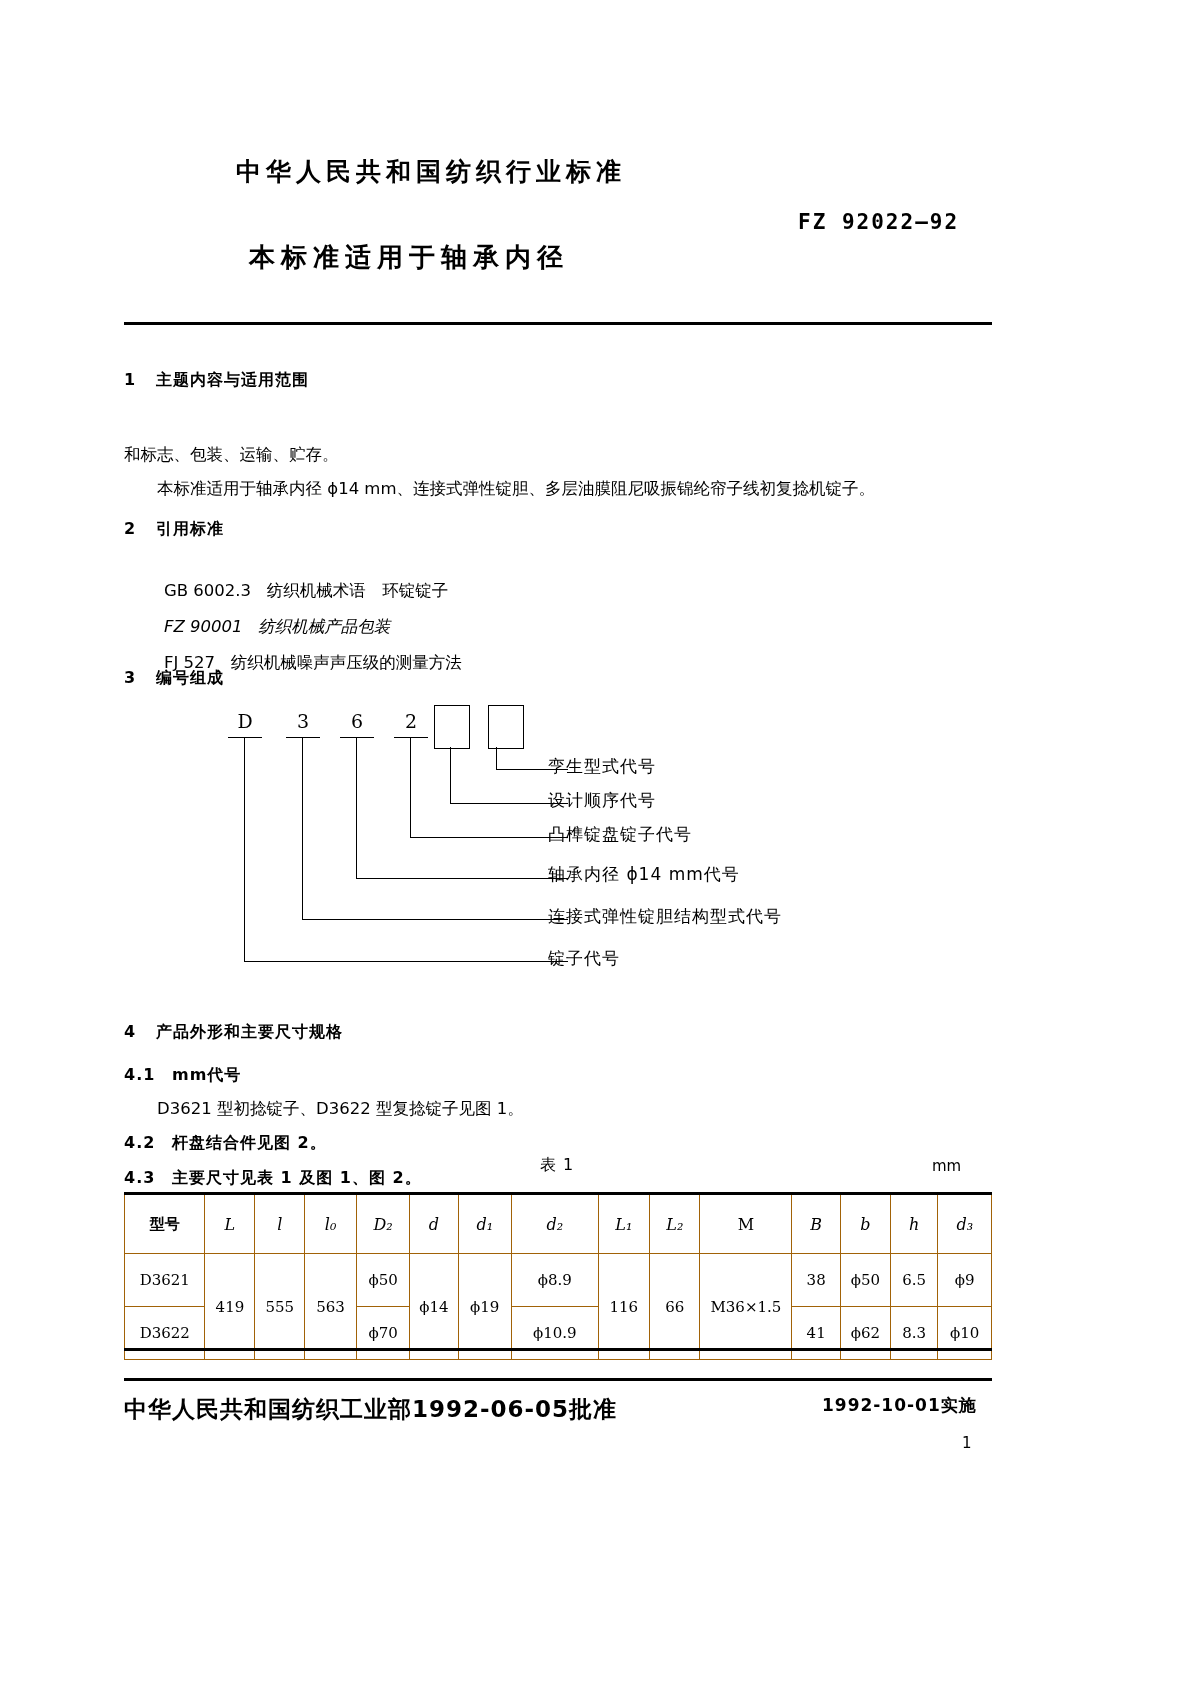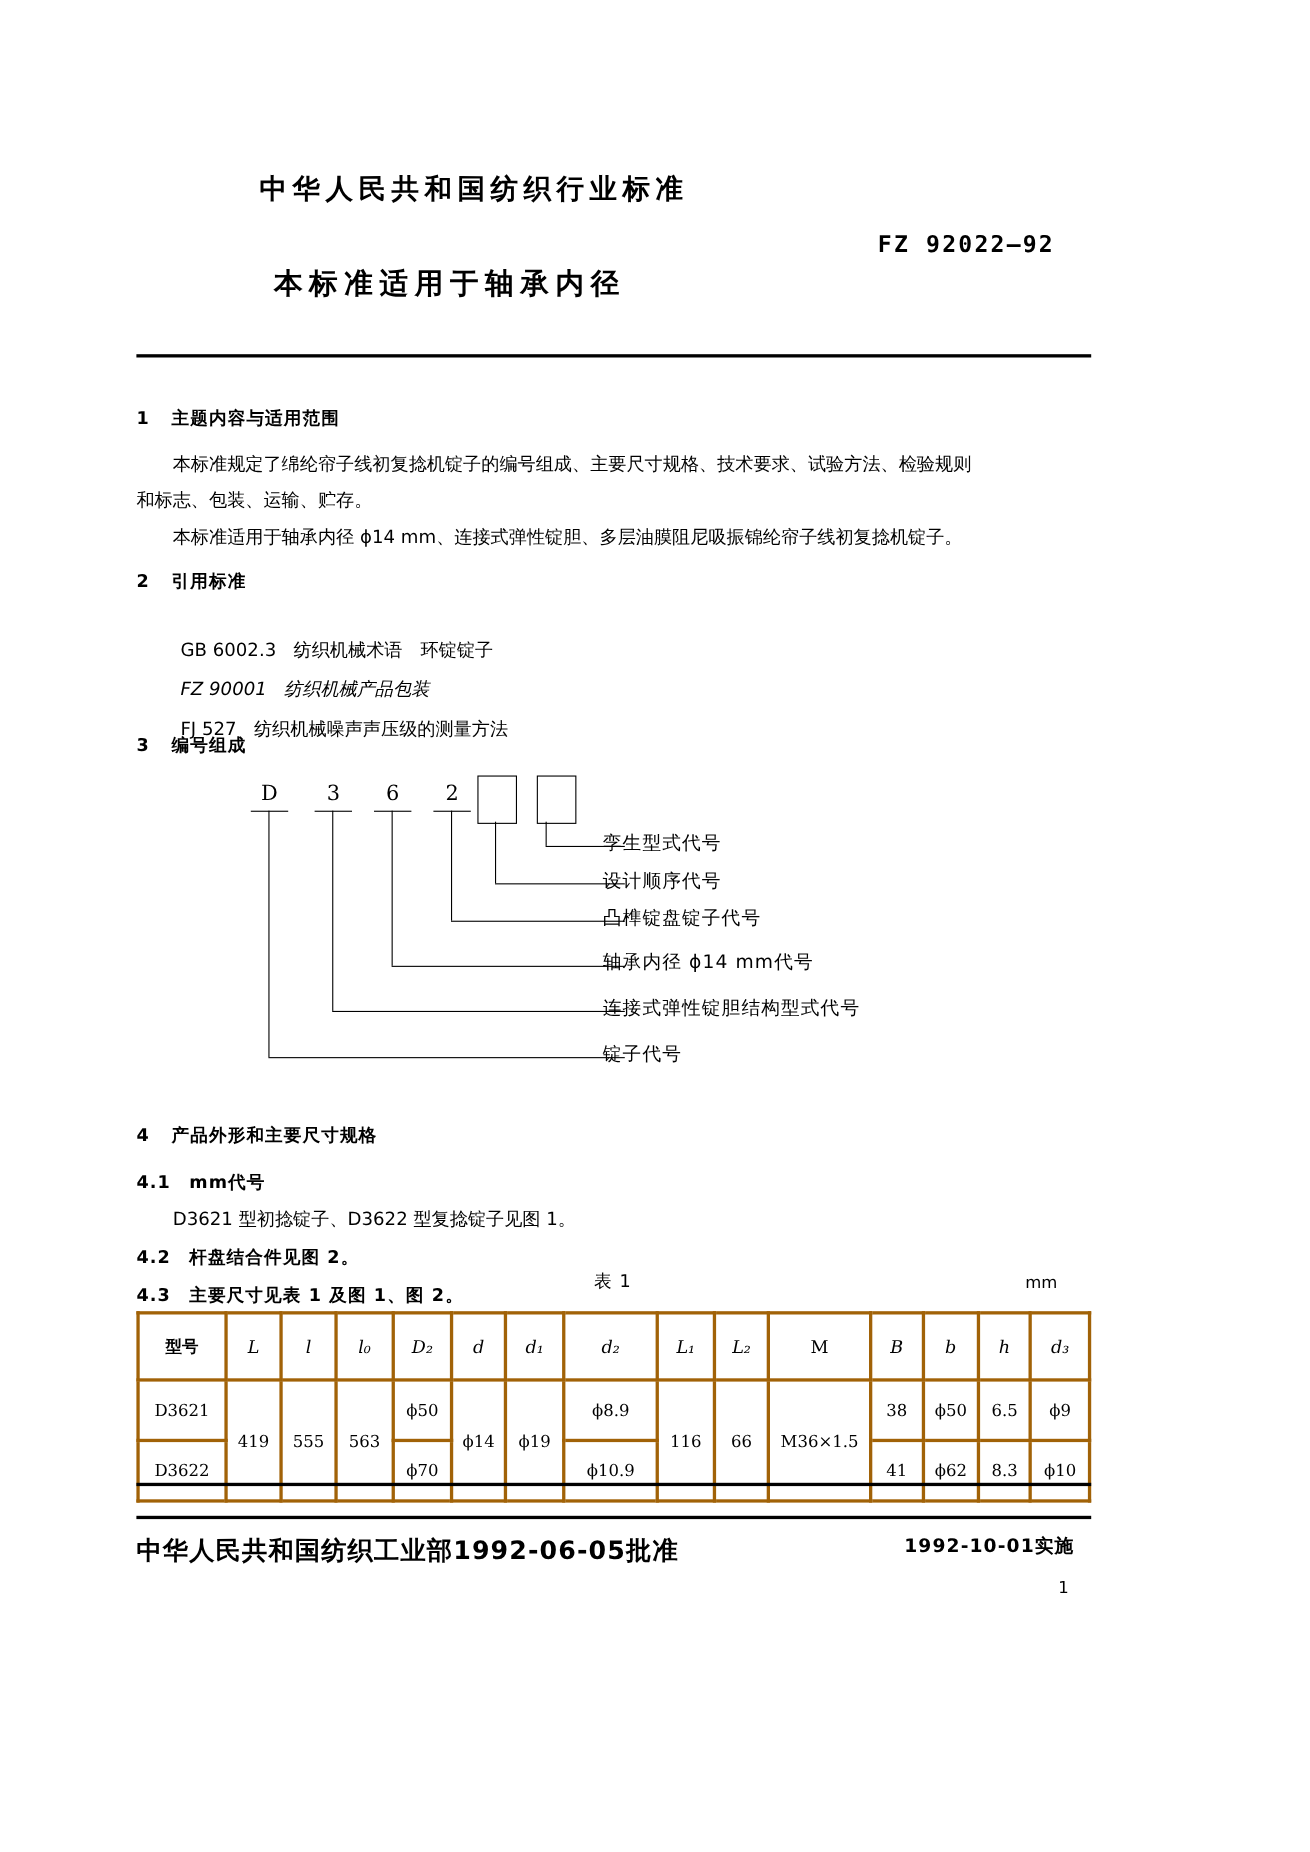--- a/index.html
+++ b/index.html
@@ -71,21 +71,21 @@
   }
   .tbl-unit {
     position:absolute; left:932px; top:1157px; font-size:15px;
   }
   table.spec {
     position:absolute; left:124px; top:1192px;
     width:868px; border-collapse:collapse;
     font-size:14px; font-family:"DejaVu Serif", serif;
   }
   table.spec td, table.spec th {
-    border:3px solid #a16207; text-align:center; vertical-align:middle;
+    border:1px solid #a16207; text-align:center; vertical-align:middle;
     padding:0; font-weight:normal;
   }
   table.spec tr.head td {
     height:58px; font-style:italic; font-size:16px;
   }
   table.spec tr.head td.nonital { font-style:normal; font-weight:bold; font-size:15px; }
   table.spec tr.head td.upright { font-style:normal; font-size:16px; }
   table.spec tr.body td { height:52px; font-style:normal; font-size:15px; }
   table.spec tr.body td.model { font-weight:normal; font-size:15px; }
   table.spec { border-top:3px solid #000; }
@@ -118,21 +118,20 @@
 <div class="page">
 
   <div class="hdr-title">中华人民共和国纺织行业标准</div>
   <div class="hdr-std-no">FZ 92022—92</div>
   <div class="hdr-doc-title">本标准适用于轴承内径</div>
   <div class="rule"></div>
 
   <div class="sec-h" style="left:124px; top:370px;">
     <span class="sec-num">1</span><span>主题内容与适用范围</span>
   </div>
-  <div class="para" style="left:124px; top:411px; text-indent:33px;">本标准规定了绵纶帘子线初复捻机锭子的编号组成、主要尺寸规格、技术要求、试验方法、检验规则</div>
   <div class="para" style="left:124px; top:444px;">和标志、包装、运输、贮存。</div>
   <div class="para" style="left:124px; top:478px; text-indent:33px;">本标准适用于轴承内径 ϕ14 mm、连接式弹性锭胆、多层油膜阻尼吸振锦纶帘子线初复捻机锭子。</div>
 
   <div class="sec-h" style="left:124px; top:519px;">
     <span class="sec-num">2</span><span>引用标准</span>
   </div>
 
   <div class="ref-line" style="left:164px; top:562px;">
     <span class="code">GB 6002.3</span>&nbsp;&nbsp;&nbsp;<span>纺织机械术语　环锭锭子</span>
   </div>

